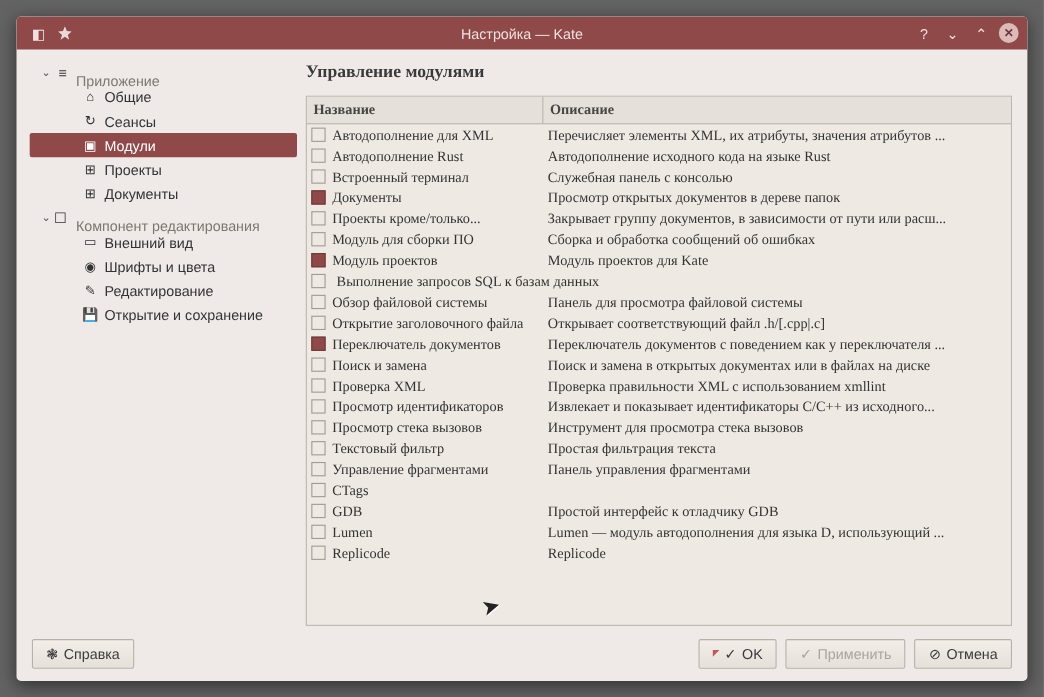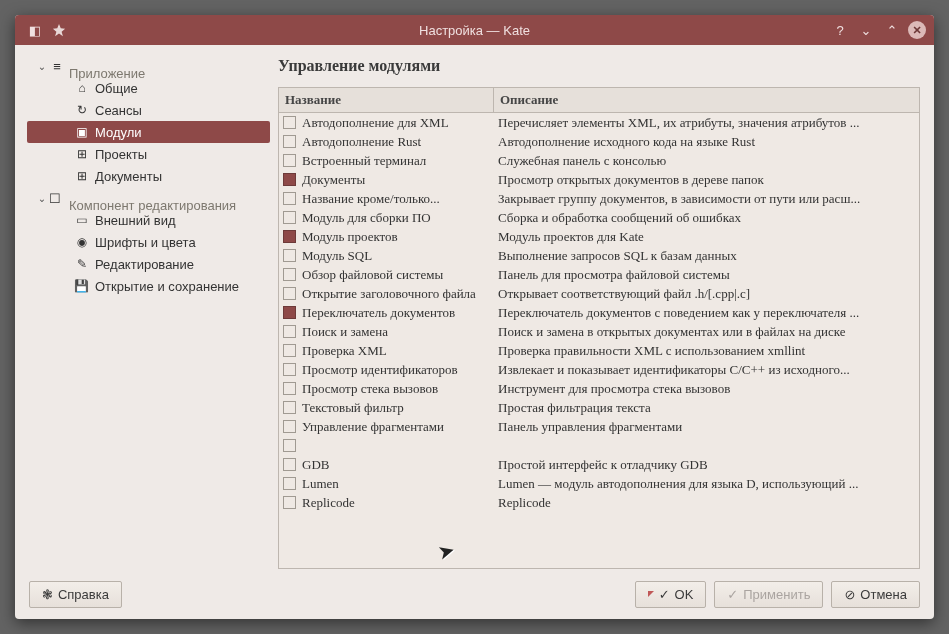--- a/index.html
+++ b/index.html
@@ -138,36 +138,35 @@
               <div class="name">Встроенный терминал</div>
               <div class="desc">Служебная панель с консолью</div>
             </div>
             <div class="trow">
               <div class="cb checked"></div>
               <div class="name">Документы</div>
               <div class="desc">Просмотр открытых документов в дереве папок</div>
             </div>
             <div class="trow">
               <div class="cb"></div>
-              <div class="name">Название кроме/только...</div>
+              <div class="name">Проекты кроме/только...</div>
               <div class="desc">Закрывает группу документов, в зависимости от пути или расш...</div>
             </div>
             <div class="trow">
               <div class="cb"></div>
               <div class="name">Модуль для сборки ПО</div>
               <div class="desc">Сборка и обработка сообщений об ошибках</div>
             </div>
             <div class="trow">
               <div class="cb checked"></div>
               <div class="name">Модуль проектов</div>
               <div class="desc">Модуль проектов для Kate</div>
             </div>
             <div class="trow">
               <div class="cb"></div>
-              <div class="name">Модуль SQL</div>
               <div class="desc">Выполнение запросов SQL к базам данных</div>
             </div>
             <div class="trow">
               <div class="cb"></div>
               <div class="name">Обзор файловой системы</div>
               <div class="desc">Панель для просмотра файловой системы</div>
             </div>
             <div class="trow">
               <div class="cb"></div>
               <div class="name">Открытие заголовочного файла</div>
@@ -203,20 +202,21 @@
               <div class="name">Текстовый фильтр</div>
               <div class="desc">Простая фильтрация текста</div>
             </div>
             <div class="trow">
               <div class="cb"></div>
               <div class="name">Управление фрагментами</div>
               <div class="desc">Панель управления фрагментами</div>
             </div>
             <div class="trow">
               <div class="cb"></div>
+              <div class="name">CTags</div>
             </div>
             <div class="trow">
               <div class="cb"></div>
               <div class="name">GDB</div>
               <div class="desc">Простой интерфейс к отладчику GDB</div>
             </div>
             <div class="trow">
               <div class="cb"></div>
               <div class="name">Lumen</div>
               <div class="desc">Lumen — модуль автодополнения для языка D, использующий ...</div>

